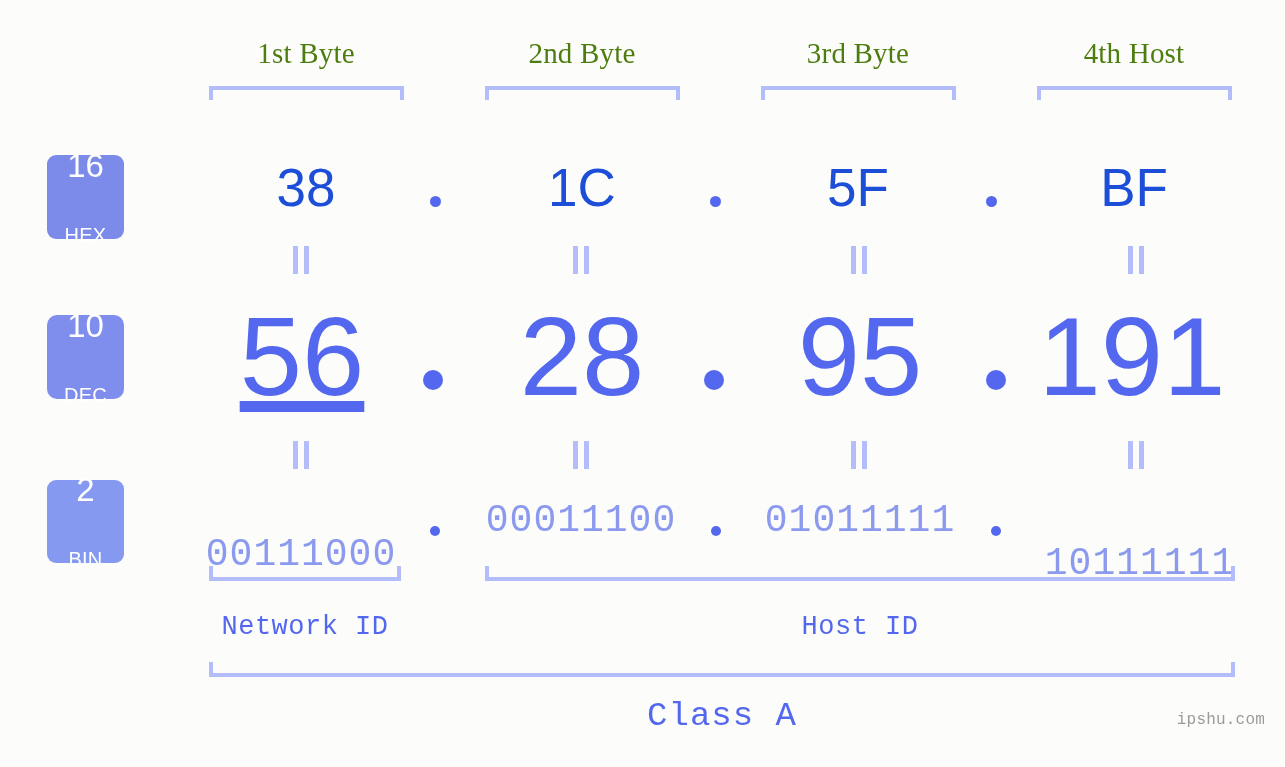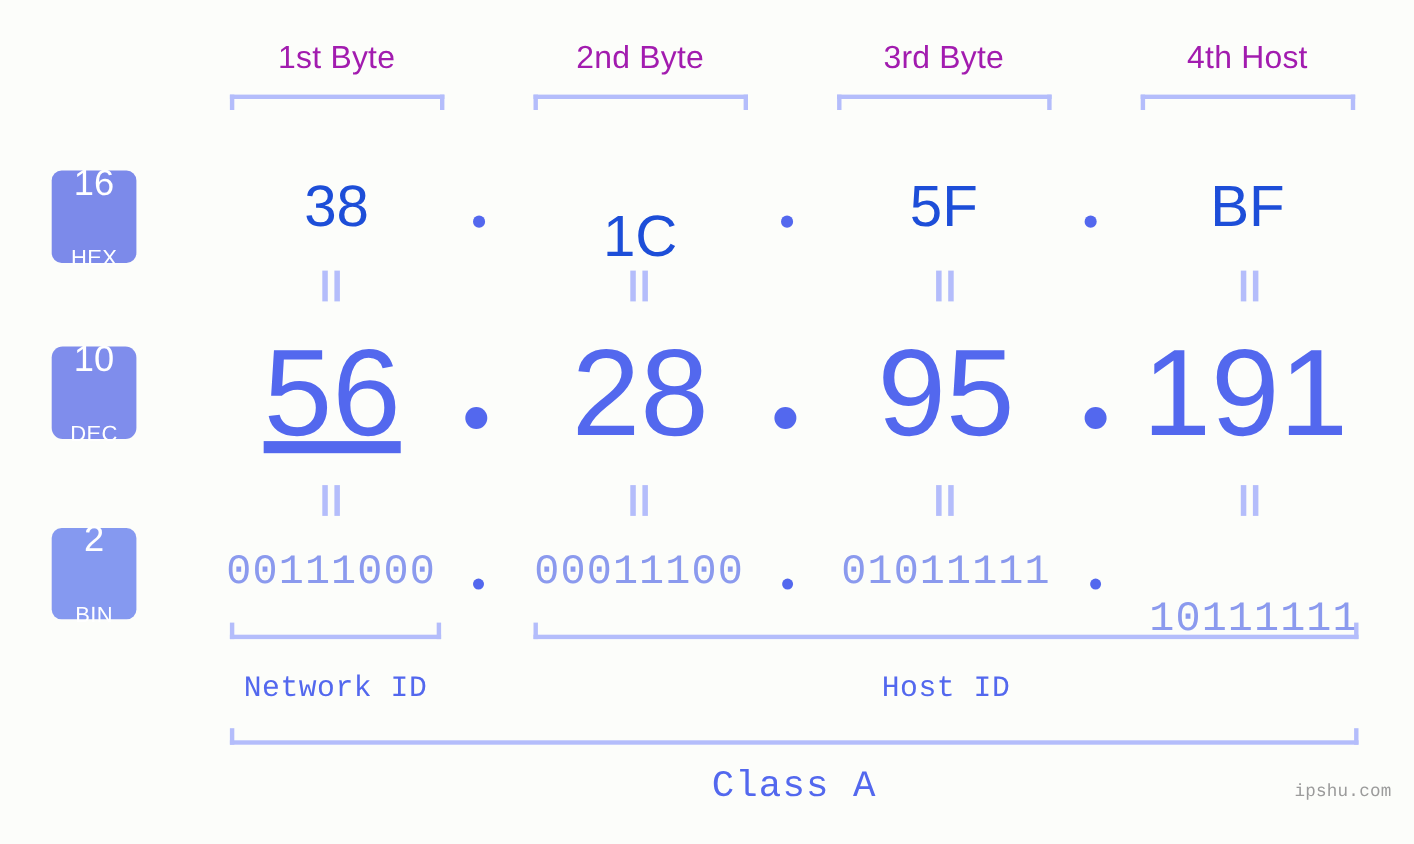--- a/index.html
+++ b/index.html
@@ -22,22 +22,22 @@
   }
 
   
   .byte-header {
     position: absolute;
     top: 33px;
     height: 40px;
     line-height: 40px;
     text-align: center;
     font-size: 29px;
-    color: #a21caf;
-    font-family: Liberation Sans, sans-serif;
+    color: #4d7c0f;
+    font-family: Liberation Serif, serif;
     letter-spacing: 0.2px;
     white-space: nowrap;
   }
 
   
   .bracket-top {
     position: absolute;
     border-top: 4px solid #b4bdfb;
     border-left: 4px solid #b4bdfb;
     border-right: 4px solid #b4bdfb;
@@ -222,21 +222,21 @@
     <span class="lbl">DEC</span>
   </div>
 
   <div class="base-badge" style="top:480px;height:83px;background:#8599f0;">
     <span class="num">2</span>
     <span class="lbl">BIN</span>
   </div>
 
   <div class="hex-val" style="left:208px;width:196px;">38</div>
   <div class="hex-dot" style="left:430px;"></div>
-  <div class="hex-val" style="left:484px;width:196px;margin-top:28px;">1C</div>
+  <div class="hex-val" style="left:484px;width:196px;">1C</div>
   <div class="hex-dot" style="left:710px;"></div>
   <div class="hex-val" style="left:760px;width:196px;">5F</div>
   <div class="hex-dot" style="left:986px;"></div>
   <div class="hex-val" style="left:1036px;width:196px;">BF</div>
 
   <div class="eqmark" style="left:293px;top:246px;">
       <i></i>
       <i></i>
     </div>
   <div class="eqmark" style="left:573px;top:246px;">
@@ -270,21 +270,21 @@
     </div>
   <div class="eqmark" style="left:851px;top:441px;">
       <i></i>
       <i></i>
     </div>
   <div class="eqmark" style="left:1128px;top:441px;">
       <i></i>
       <i></i>
     </div>
 
-  <div class="bin-val" style="left:203px;width:196px;">00111000</div>
+  <div class="bin-val" style="left:203px;width:196px;margin-top:34px;">00111000</div>
   <div class="bin-dot" style="left:430px;"></div>
   <div class="bin-val" style="left:483px;width:196px;">00011100</div>
   <div class="bin-dot" style="left:711px;"></div>
   <div class="bin-val" style="left:762px;width:196px;">01011111</div>
   <div class="bin-dot" style="left:991px;"></div>
   <div class="bin-val" style="left:1042px;width:196px;margin-top:43px;">10111111</div>
 
   <div class="bracket-bottom" style="left:209px;top:566px;width:192px;"></div>
   <div class="bracket-bottom" style="left:485px;top:566px;width:750px;"></div>
 

